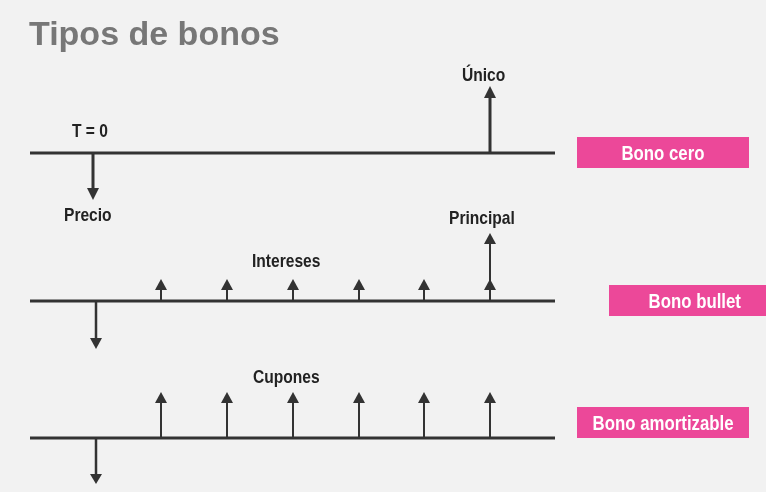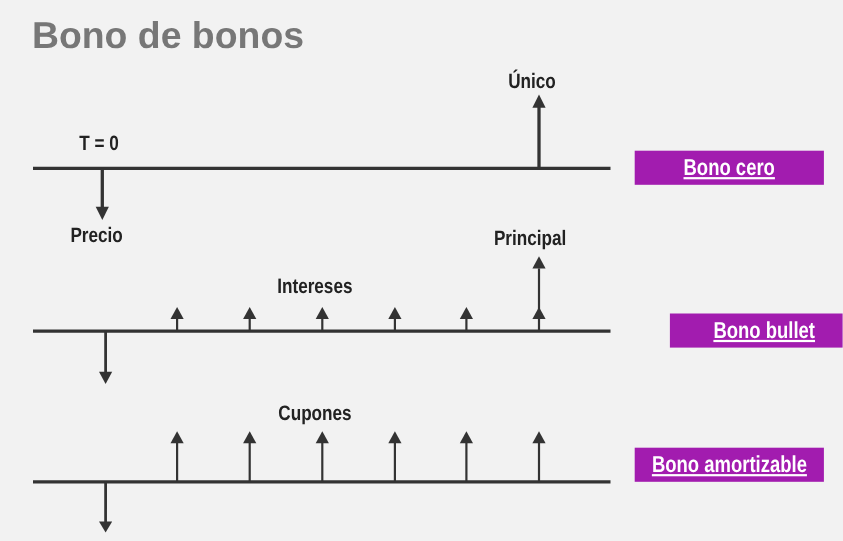--- a/index.html
+++ b/index.html
@@ -1,29 +1,29 @@
 <!DOCTYPE html>
 <html><head>
 <meta charset="utf-8">
 <style>
   html, body { margin:0; padding:0; }
   body { width:766px; height:492px; background:#f2f2f2; position:relative; overflow:hidden;
          font-family:"Liberation Sans", sans-serif; }
   .title { position:absolute; left:29px; top:14px; font-size:34px; font-weight:bold; color:#777777; letter-spacing:0px; }
   .lbl { position:absolute; font-family:"Liberation Sans", sans-serif; font-weight:bold; color:#222; font-size:19px;
          transform:scaleX(0.82); transform-origin:left top; white-space:nowrap; }
-  .box { position:absolute; left:577px; width:172px; height:31px; background:#a21caf; color:#ffffff;
-         display:flex; align-items:center; justify-content:center;text-decoration:underline; }
+  .box { position:absolute; left:577px; width:172px; height:31px; background:#ec4899; color:#ffffff;
+         display:flex; align-items:center; justify-content:center; }
   .box span { font-weight:bold; font-size:21px; transform:scaleX(0.8); white-space:nowrap; }
   svg.diagram { position:absolute; left:0; top:0; }
 </style>
 </head>
 <body>
 
-<div class="title">Bono de bonos</div>
+<div class="title">Tipos de bonos</div>
 
 <svg class="diagram" width="766" height="492">
   <defs>
     <marker id="ah" markerWidth="10" markerHeight="10" refX="5" refY="5" orient="auto" markerUnits="userSpaceOnUse"></marker>
   </defs>
   <g fill="#333" stroke="#333">
 
     <line x1="30" y1="153" x2="555" y2="153" stroke-width="3"></line>
     <line x1="93" y1="153" x2="93" y2="190" stroke-width="3"></line>
     <polygon points="87,188 99,188 93,200" stroke="none"></polygon>

